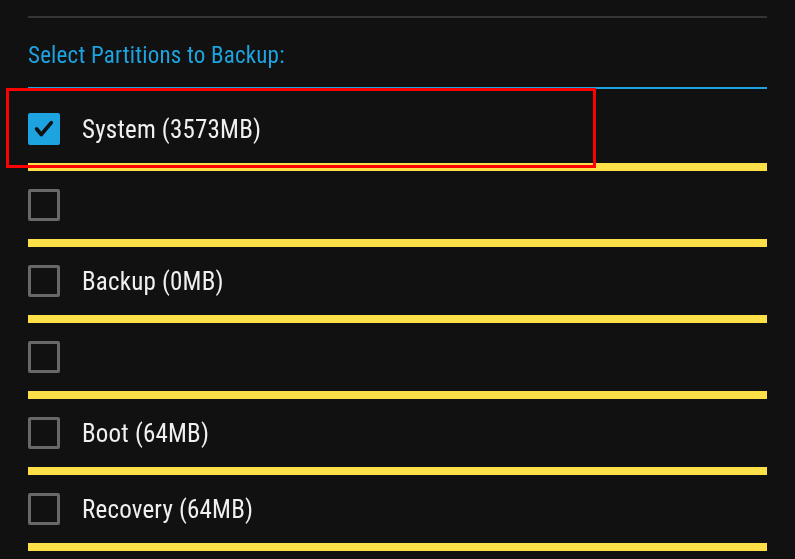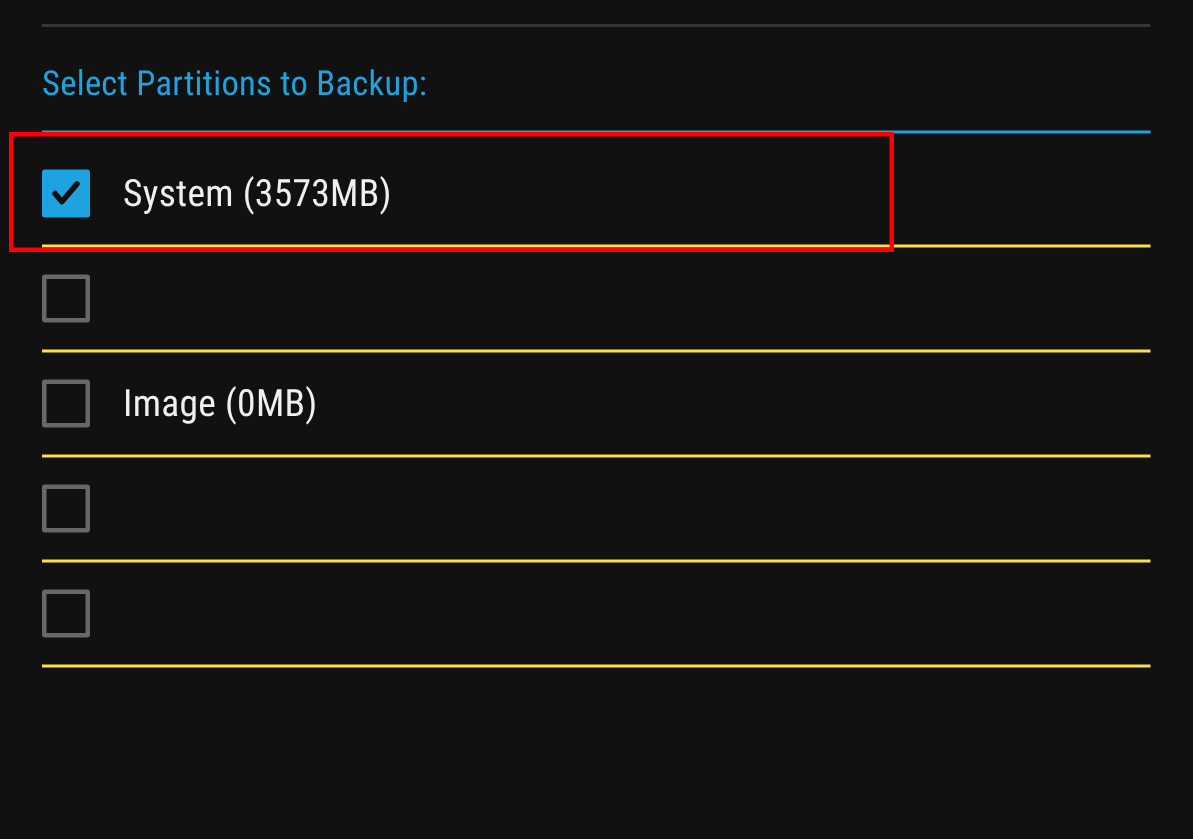--- a/index.html
+++ b/index.html
@@ -29,21 +29,21 @@
     }
     .title-underline {
       height: 2px;
       background: linear-gradient(to right, #1da3df 0%, #1da3df 100%);
       margin-bottom: 6px;
     }
     .item {
       display: flex;
       align-items: center;
       padding: 18px 2px 18px 0;
-      border-bottom: 2px solid #fde047;
+      border-bottom: 8px solid #fde047;
       position: relative;
     }
     .item:first-of-type { padding-top: 18px; }
     .checkbox {
       width: 32px;
       height: 32px;
       border: 3px solid #686868;
       border-radius: 2px;
       margin-right: 22px;
       flex-shrink: 0;
@@ -85,24 +85,29 @@
             <path d="M4 12 L9 18 L20 5" stroke="#111" stroke-width="4" fill="none" stroke-linecap="round" stroke-linejoin="round"></path>
           </svg>
         </div>
         <div class="label">System (3573MB)</div>
       </div>
       <div class="item">
         <div class="checkbox"></div>
       </div>
       <div class="item">
         <div class="checkbox"></div>
-        <div class="label">Image (0MB)</div>
+        <div class="label">Backup (0MB)</div>
       </div>
       <div class="item">
         <div class="checkbox"></div>
       </div>
       <div class="item">
         <div class="checkbox"></div>
+        <div class="label">Boot (64MB)</div>
+      </div>
+      <div class="item">
+        <div class="checkbox"></div>
+        <div class="label">Recovery (64MB)</div>
       </div>
     </div>
 </div>
 
 <div class="highlight" id="highlight" style="left: 6px; top: 88px; width: 590px; height: 80px;"></div>
 
 </body></html>

